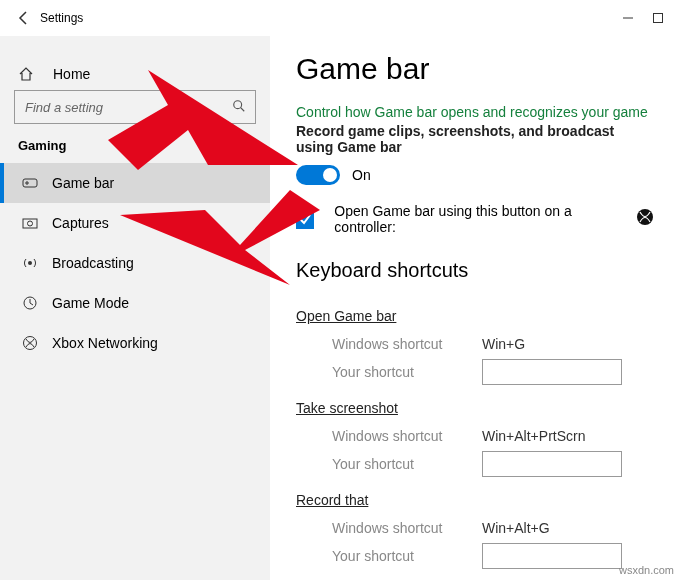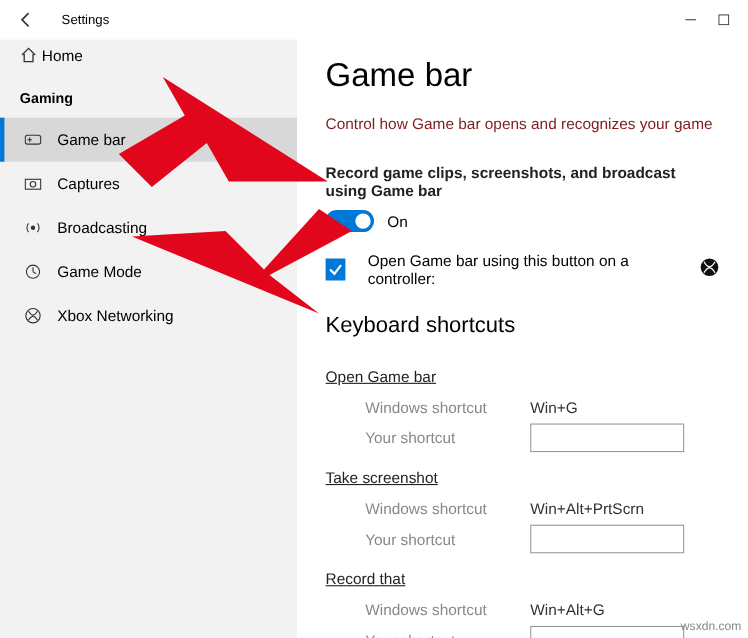--- a/index.html
+++ b/index.html
@@ -1,40 +1,40 @@
 <!DOCTYPE html>
 <html><head>
 <meta charset="utf-8">
 <style>
 * { margin: 0; padding: 0; box-sizing: border-box; font-family: "Segoe UI", -apple-system, sans-serif; }
 body { width: 680px; height: 580px; background: #fff; overflow: hidden; position: relative; }
 
 .titlebar { height: 36px; display: flex; align-items: center; padding: 0 8px; }
 .titlebar .back { width: 32px; height: 32px; display: flex; align-items: center; justify-content: center; }
-.titlebar .title { font-size: 12px; margin-left: 16px; color: #000; }
+.titlebar .title { font-size: 12px; margin-left: 0; color: #000; }
 .titlebar .winbtns { margin-left: auto; display: flex; gap: 18px; padding-right: 8px; }
 .titlebar .winbtn { width: 12px; height: 12px; display:flex; align-items:center; justify-content:center; color:#555; }
 
 .layout { display: flex; height: calc(580px - 36px); }
 
 .sidebar { width: 270px; background: #f2f2f2; padding-top: 6px; }
-.home { display: flex; align-items: flex-start; height: 40px; padding: 0 18px; gap: 4px; font-size: 14px; }
+.home { display: flex; align-items: flex-end; height: 40px; padding: 0 18px; gap: 19px; font-size: 14px; }
 .home svg, .nav-item svg { flex: 0 0 16px; }
 .searchwrap { margin: 8px 14px 14px 14px; position: relative; }
 .searchwrap input { width: 100%; height: 34px; border: 1px solid #999; background: #fff0; padding: 0 32px 0 10px; font-size: 13px; }
 .searchwrap input::placeholder { color: #666; font-style: italic; }
 .searchwrap .sicon { position: absolute; right: 10px; top: 9px; color: #555; }
 .section-label { font-size: 13px; font-weight: 600; padding: 0 18px 10px 18px; }
 .nav-item { display: flex; align-items: center; height: 40px; padding: 0 18px; gap: 14px; font-size: 14px; cursor: pointer; border-left: 4px solid transparent; }
 .nav-item.selected { background: #d8d8d8; border-left-color: #0078d7; }
 .nav-item .icon { width: 16px; display:flex; }
 
 .main { flex: 1; padding: 16px 26px 0 26px; overflow: hidden; }
 .main h1 { font-weight: 300; font-size: 30px; margin-bottom: 18px; }
-.desc { font-size: 14px; color: #7f1d1d; margin-bottom: 29px; }
+.desc { font-size: 14px; color: #15803d; margin-bottom: 3px; }
 .subdesc { font-size: 14px; color: #222; margin-bottom: 10px; font-weight: bold; }
 
 .toggle-row { display: flex; align-items: center; gap: 12px; margin-bottom: 18px; }
 .toggle { width: 44px; height: 20px; border-radius: 10px; background: #0078d7; position: relative; }
 .toggle::after { content: ""; position: absolute; right: 3px; top: 3px; width: 14px; height: 14px; border-radius: 50%; background: #fff; }
 .toggle-label { font-size: 14px; }
 
 .check-row { display: flex; align-items: center; gap: 20px; margin-bottom: 24px; }
 .checkbox { width: 20px; height: 20px; background: #0078d7; display: flex; align-items: center; justify-content: center; }
 .check-text { font-size: 14px; }
@@ -80,20 +80,29 @@
 </div>
 
 <div class="layout">
   <div class="sidebar">
     <div class="home">
       <svg width="16" height="16" viewBox="0 0 16 16">
           <path d="M2 8 L8 2 L14 8 M4 7 V14 H12 V7" stroke="#333" fill="none" stroke-width="1.2"></path>
         </svg>
       <span>Home</span>
     </div>
+    <div class="searchwrap">
+      <input type="text" placeholder="Find a setting" style="">
+      <span class="sicon">
+        <svg width="14" height="14" viewBox="0 0 16 16">
+            <circle cx="6.5" cy="6.5" r="4.5" stroke="#555" fill="none" stroke-width="1.3"></circle>
+            <line x1="10" y1="10" x2="14" y2="14" stroke="#555" stroke-width="1.3"></line>
+          </svg>
+      </span>
+    </div>
     <div class="section-label">Gaming</div>
 
     <div class="nav-item selected">
       <span class="icon">
           <svg width="16" height="16" viewBox="0 0 16 16">
             <rect x="1" y="4" width="14" height="8" rx="2" stroke="#333" fill="none"></rect>
             <line x1="5" y1="6" x2="5" y2="10" stroke="#333"></line>
             <line x1="3" y1="8" x2="7" y2="8" stroke="#333"></line>
           </svg>
         </span>

